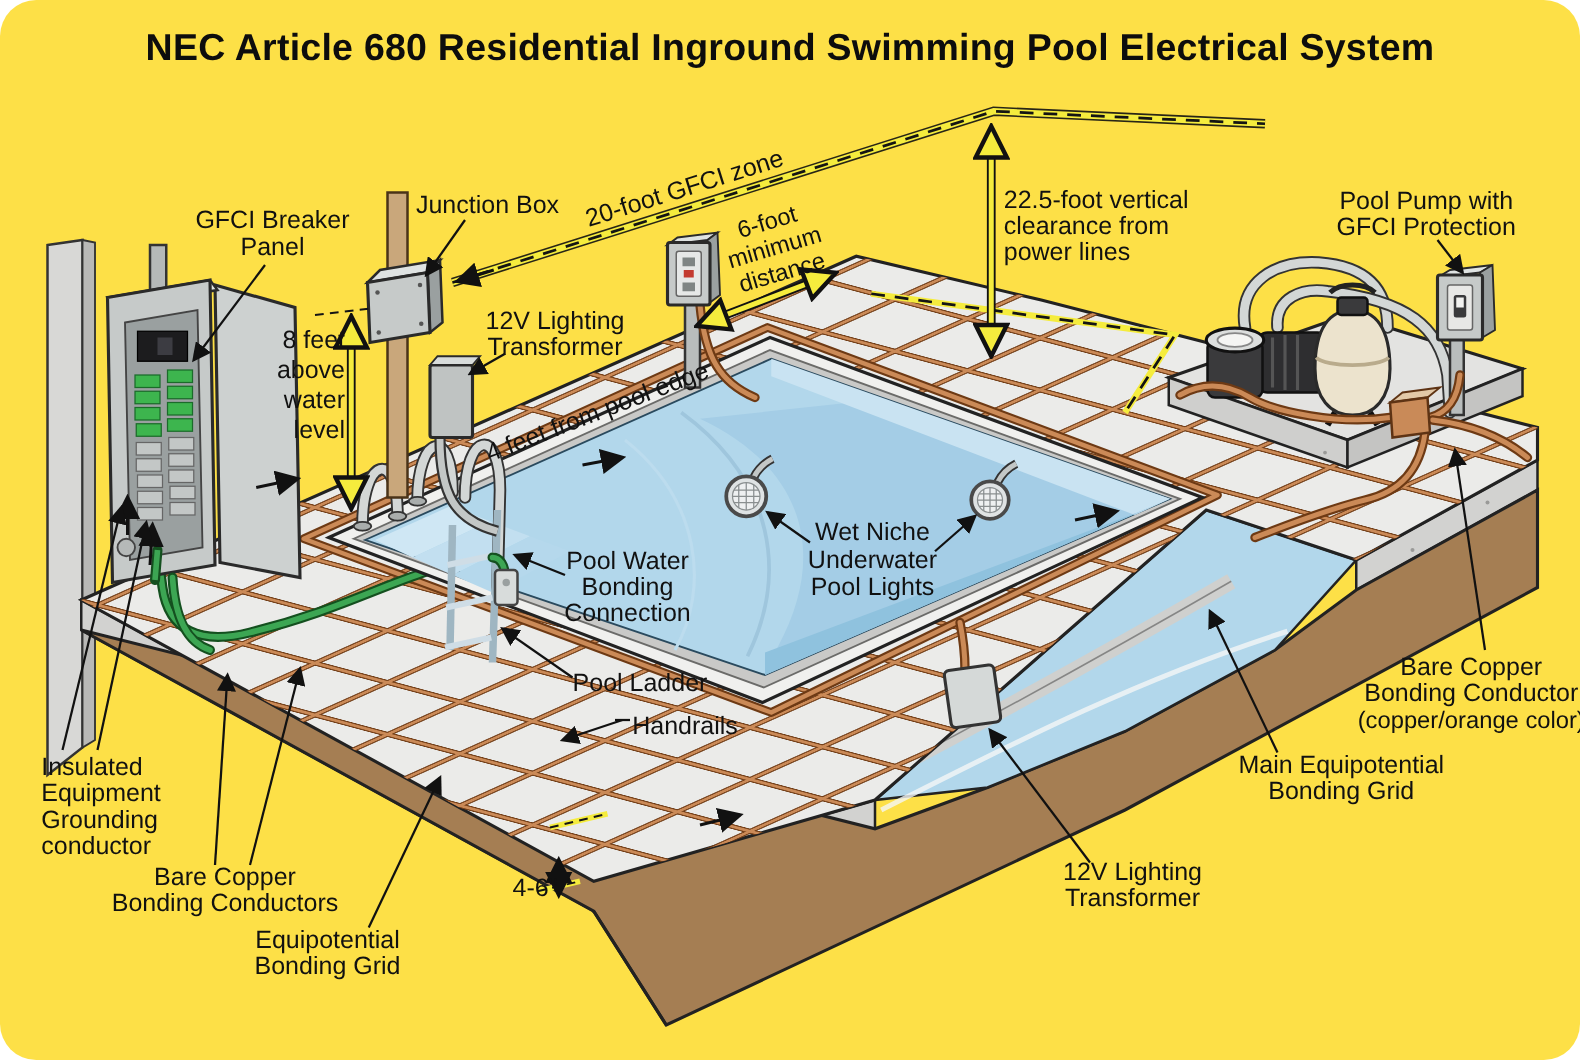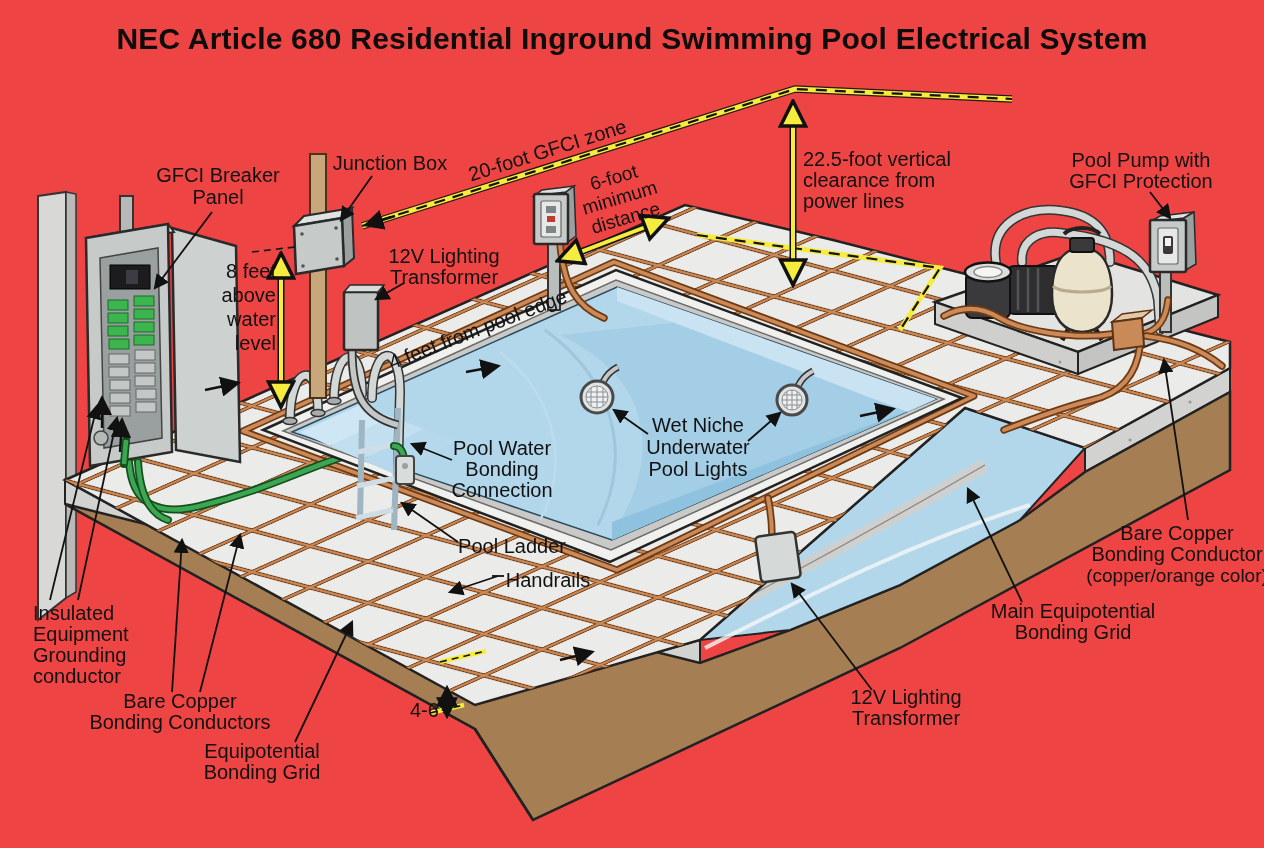--- a/index.html
+++ b/index.html
@@ -1,17 +1,17 @@
 <!DOCTYPE html>
 <html><head>
 <meta charset="utf-8">
 <style>
   html,body{margin:0;padding:0;background:#ffffff;}
-  .stage{position:relative;width:1264px;height:848px;background:#ef4444;overflow:hidden;
-         font-family:"Liberation Sans", sans-serif;}
+  .stage{position:relative;width:1264px;height:848px;background:#fde047;overflow:hidden;
+         font-family:"Liberation Sans", sans-serif;border-radius:29px;}
   .title{position:absolute;top:22px;left:0;width:100%;text-align:center;
          font-size:30px;font-weight:bold;color:#0d0d0d;letter-spacing:0.2px;}
   svg{position:absolute;left:0;top:0;}
   .lbl{font-family:"Liberation Sans",sans-serif;font-size:20px;fill:#111;}
   .lblS{font-family:"Liberation Sans",sans-serif;font-size:19px;fill:#111;}
   .ldr{stroke:#111;stroke-width:1.8;fill:none;marker-end:url(#ah);}
   .flow{stroke:#111;stroke-width:2.4;fill:none;marker-end:url(#ah);}
   .ydash{stroke:#141414;stroke-width:2.2;fill:none;stroke-dasharray:11 8;}
   .ytickd{stroke:#141414;stroke-width:1.6;fill:none;stroke-dasharray:7 5;}
   .copperU{stroke:#6e3a14;stroke-width:7.5;fill:none;stroke-linecap:round;stroke-linejoin:round;}

